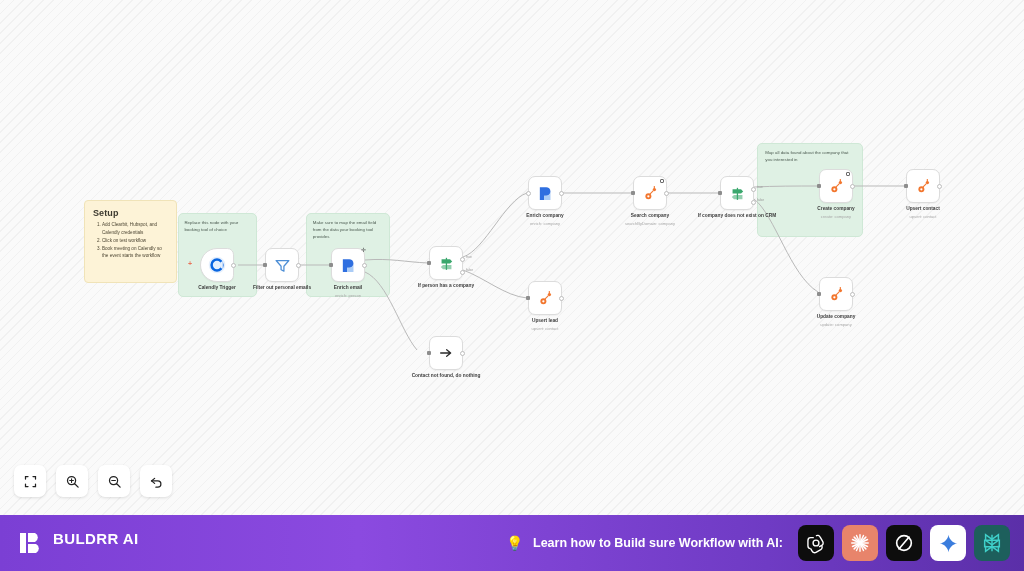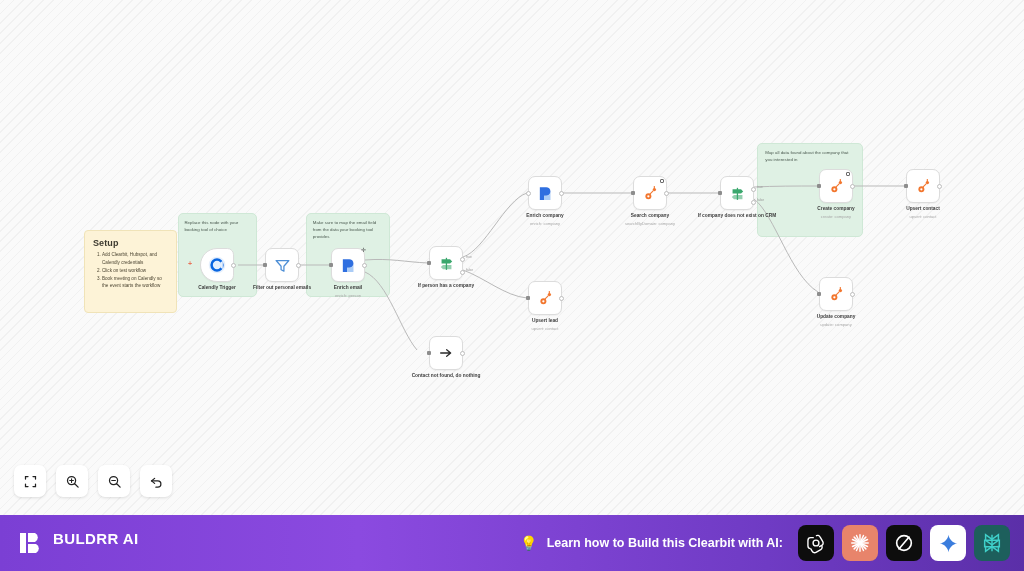--- a/index.html
+++ b/index.html
@@ -192,21 +192,21 @@
     </div>
 
     <div class="group" style="left:306px; top:213px; width:84px; height:84px;">
       <div class="group-note">Make sure to map the email field from the data your booking tool provides</div>
     </div>
 
     <div class="group" style="left:757px; top:143px; width:106px; height:94px;">
       <div class="group-note">Map all data found about the company that you interested in</div>
     </div>
 
-    <div class="sticky" style="left:84px; top:230px; width:93px; height:83px;">
+    <div class="sticky" style="left:84px; top:200px; width:93px; height:83px;">
       <h3>Setup</h3>
       <ol>
         <li>Add Clearbit, Hubspot, and Calendly credentials</li>
         <li>Click on test workflow</li>
         <li>Book meeting on Calendly so the event starts the workflow</li>
       </ol>
     </div>
 
     <svg class="wires">
       <g fill="none" stroke="#b9b9b9" stroke-width="1">
@@ -442,21 +442,21 @@
           <rect x="2" y="3" width="6" height="20" fill="#ffffff"></rect>
           <path d="M10 3 H17 A5 5 0 0 1 17 12 H10 Z" fill="#ffffff"></path>
           <path d="M10 14 H18 A5 5 0 0 1 18 23 H10 Z" fill="#ffffff"></path>
         </svg>
       </span>
       <span class="brand-text">BULDRR AI</span>
     </div>
 
     <div id="cta">
       <span class="bulb">💡</span>
-      <span class="cta-text">Learn how to Build this Clearbit with AI:</span>
+      <span class="cta-text">Learn how to Build sure Workflow with AI:</span>
       <span class="ai-icons">
 
         <span class="ai-icon" style="background:#0d0d0d;">
           <svg width="22" height="22" viewBox="0 0 24 24" fill="none" stroke="#ffffff" stroke-width="1.5">
             <path d="M12 4.2 a3 3 0 0 1 4.4 1.1 l3 5.2 a3 3 0 0 1 -1.1 4.1 l-3 1.7"></path>
             <path d="M18.3 15.1 a3 3 0 0 1 -1.1 4.1 l-5.2 3 a3 3 0 0 1 -4.1 -1.1 l-1.7 -3"></path>
             <path d="M6.2 18.1 a3 3 0 0 1 -3 -2.9 l0 -6 a3 3 0 0 1 3 -3 l3.4 0"></path>
             <path d="M9.6 6.2 a3 3 0 0 1 3 -3 l6 0 a3 3 0 0 1 3 3" opacity="0"></path>
             <circle cx="12" cy="12" r="3.2"></circle>
           </svg>

